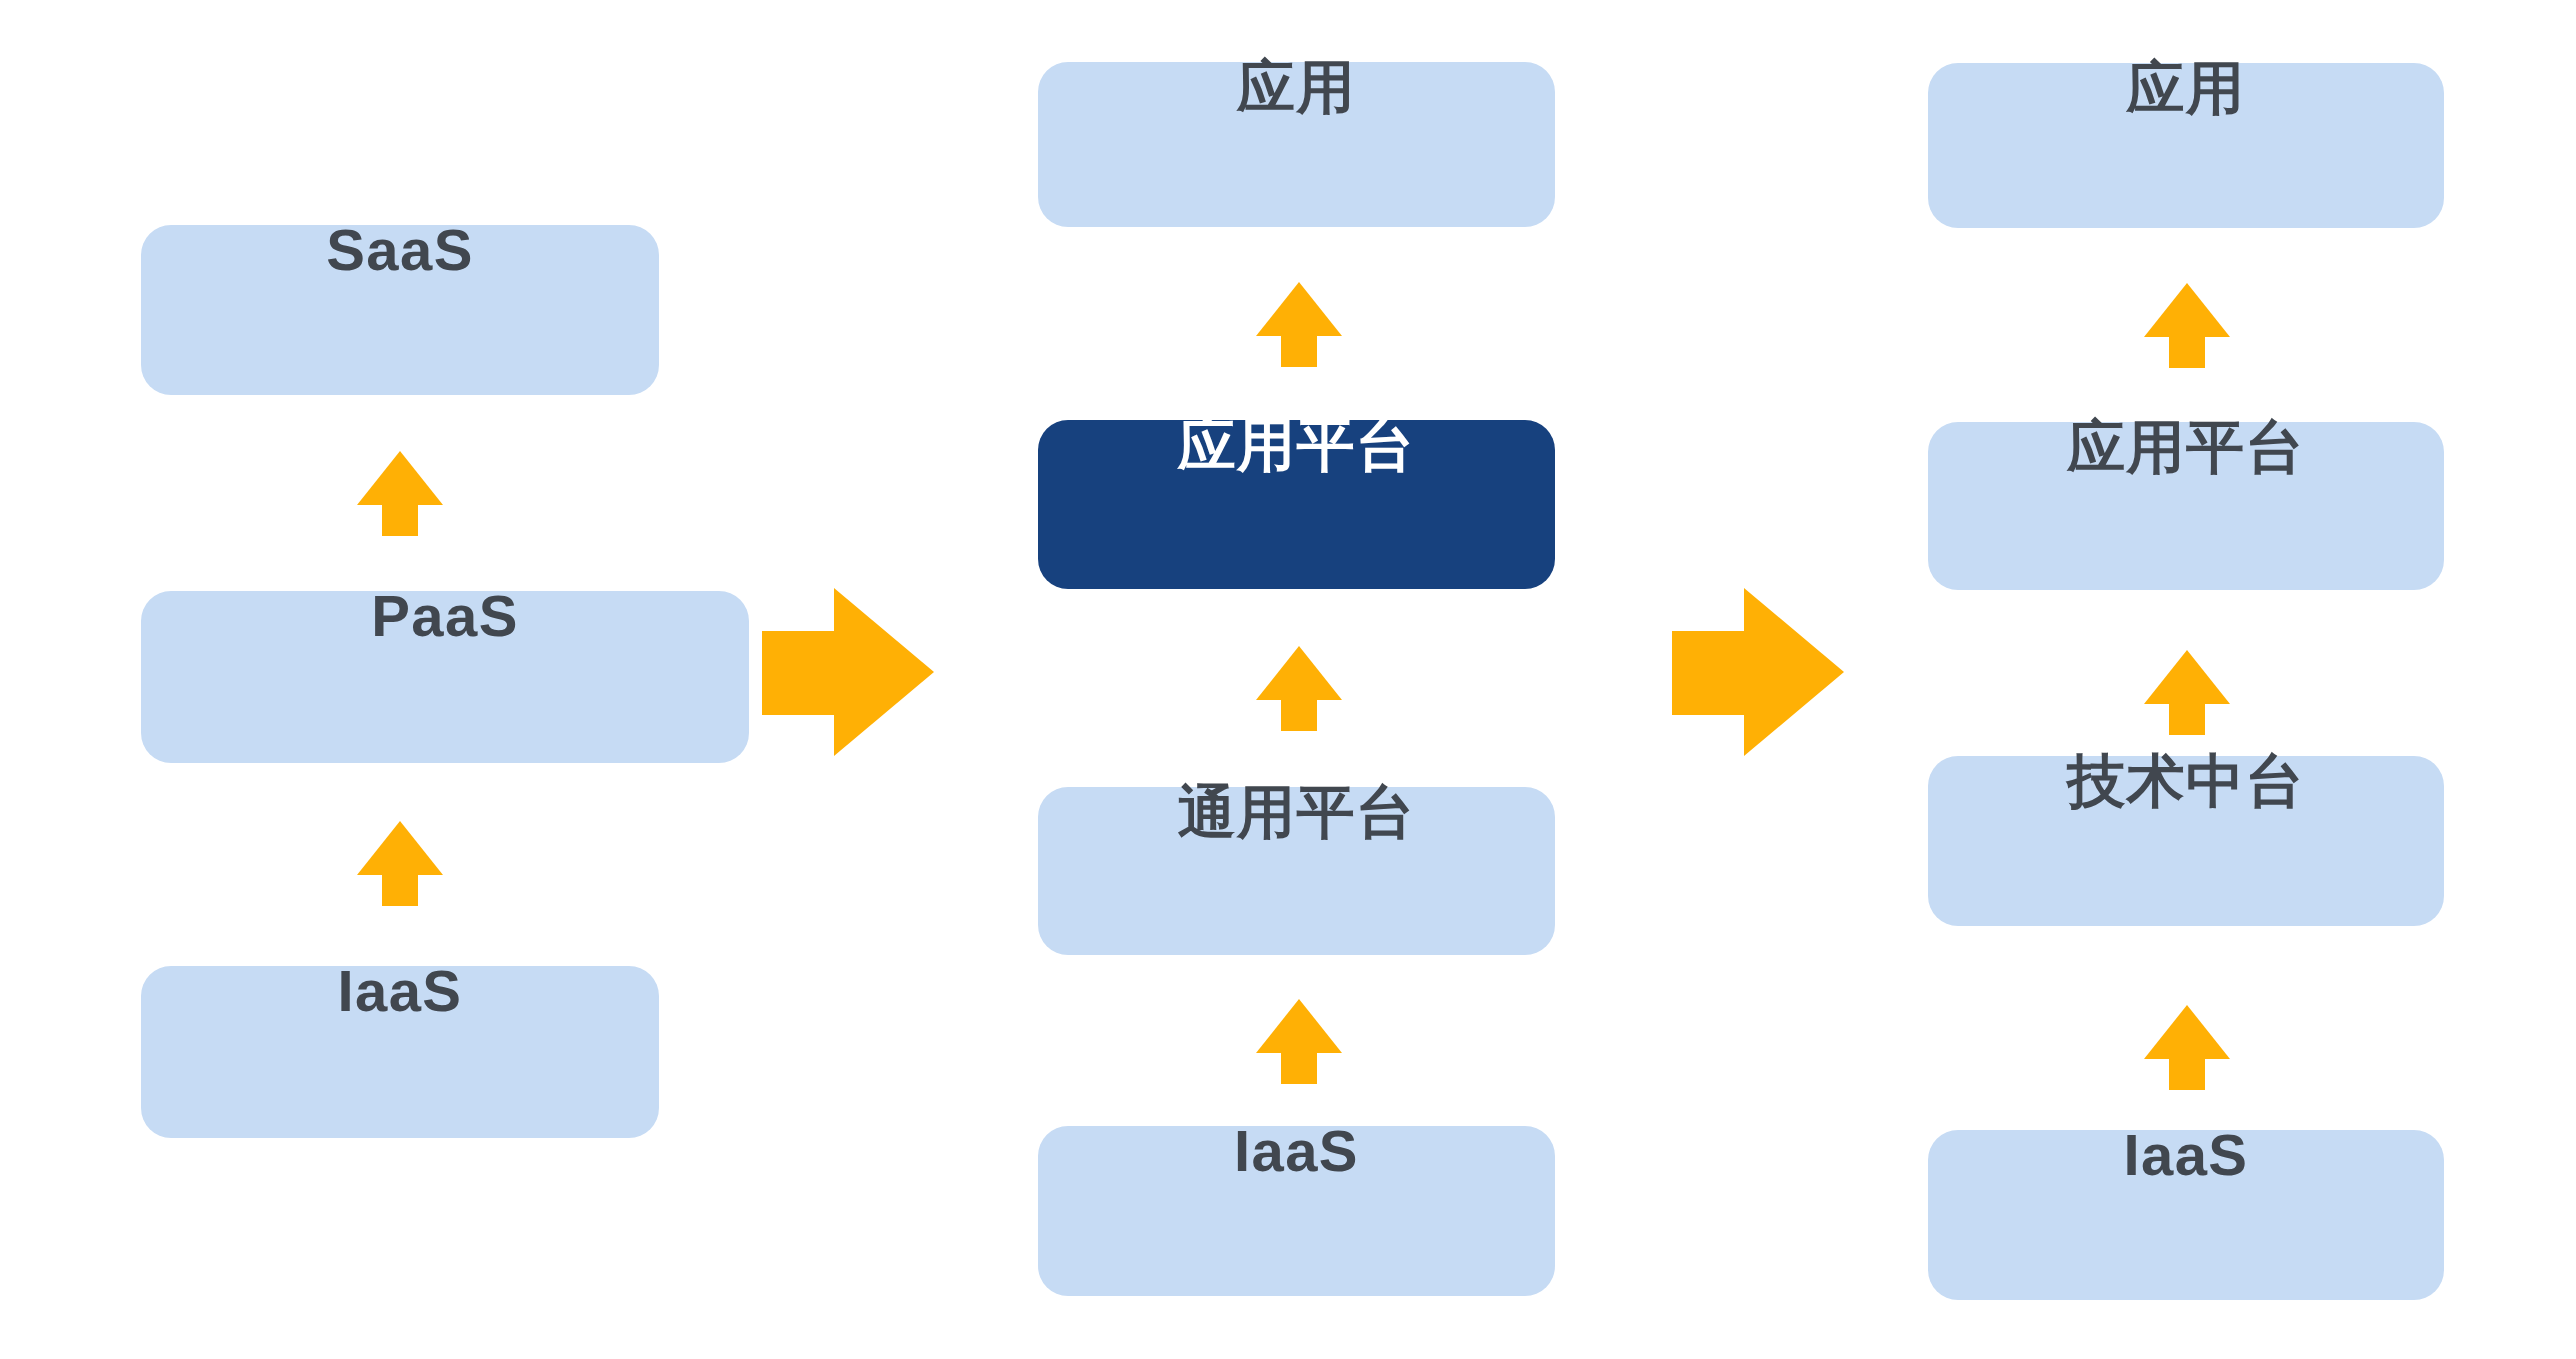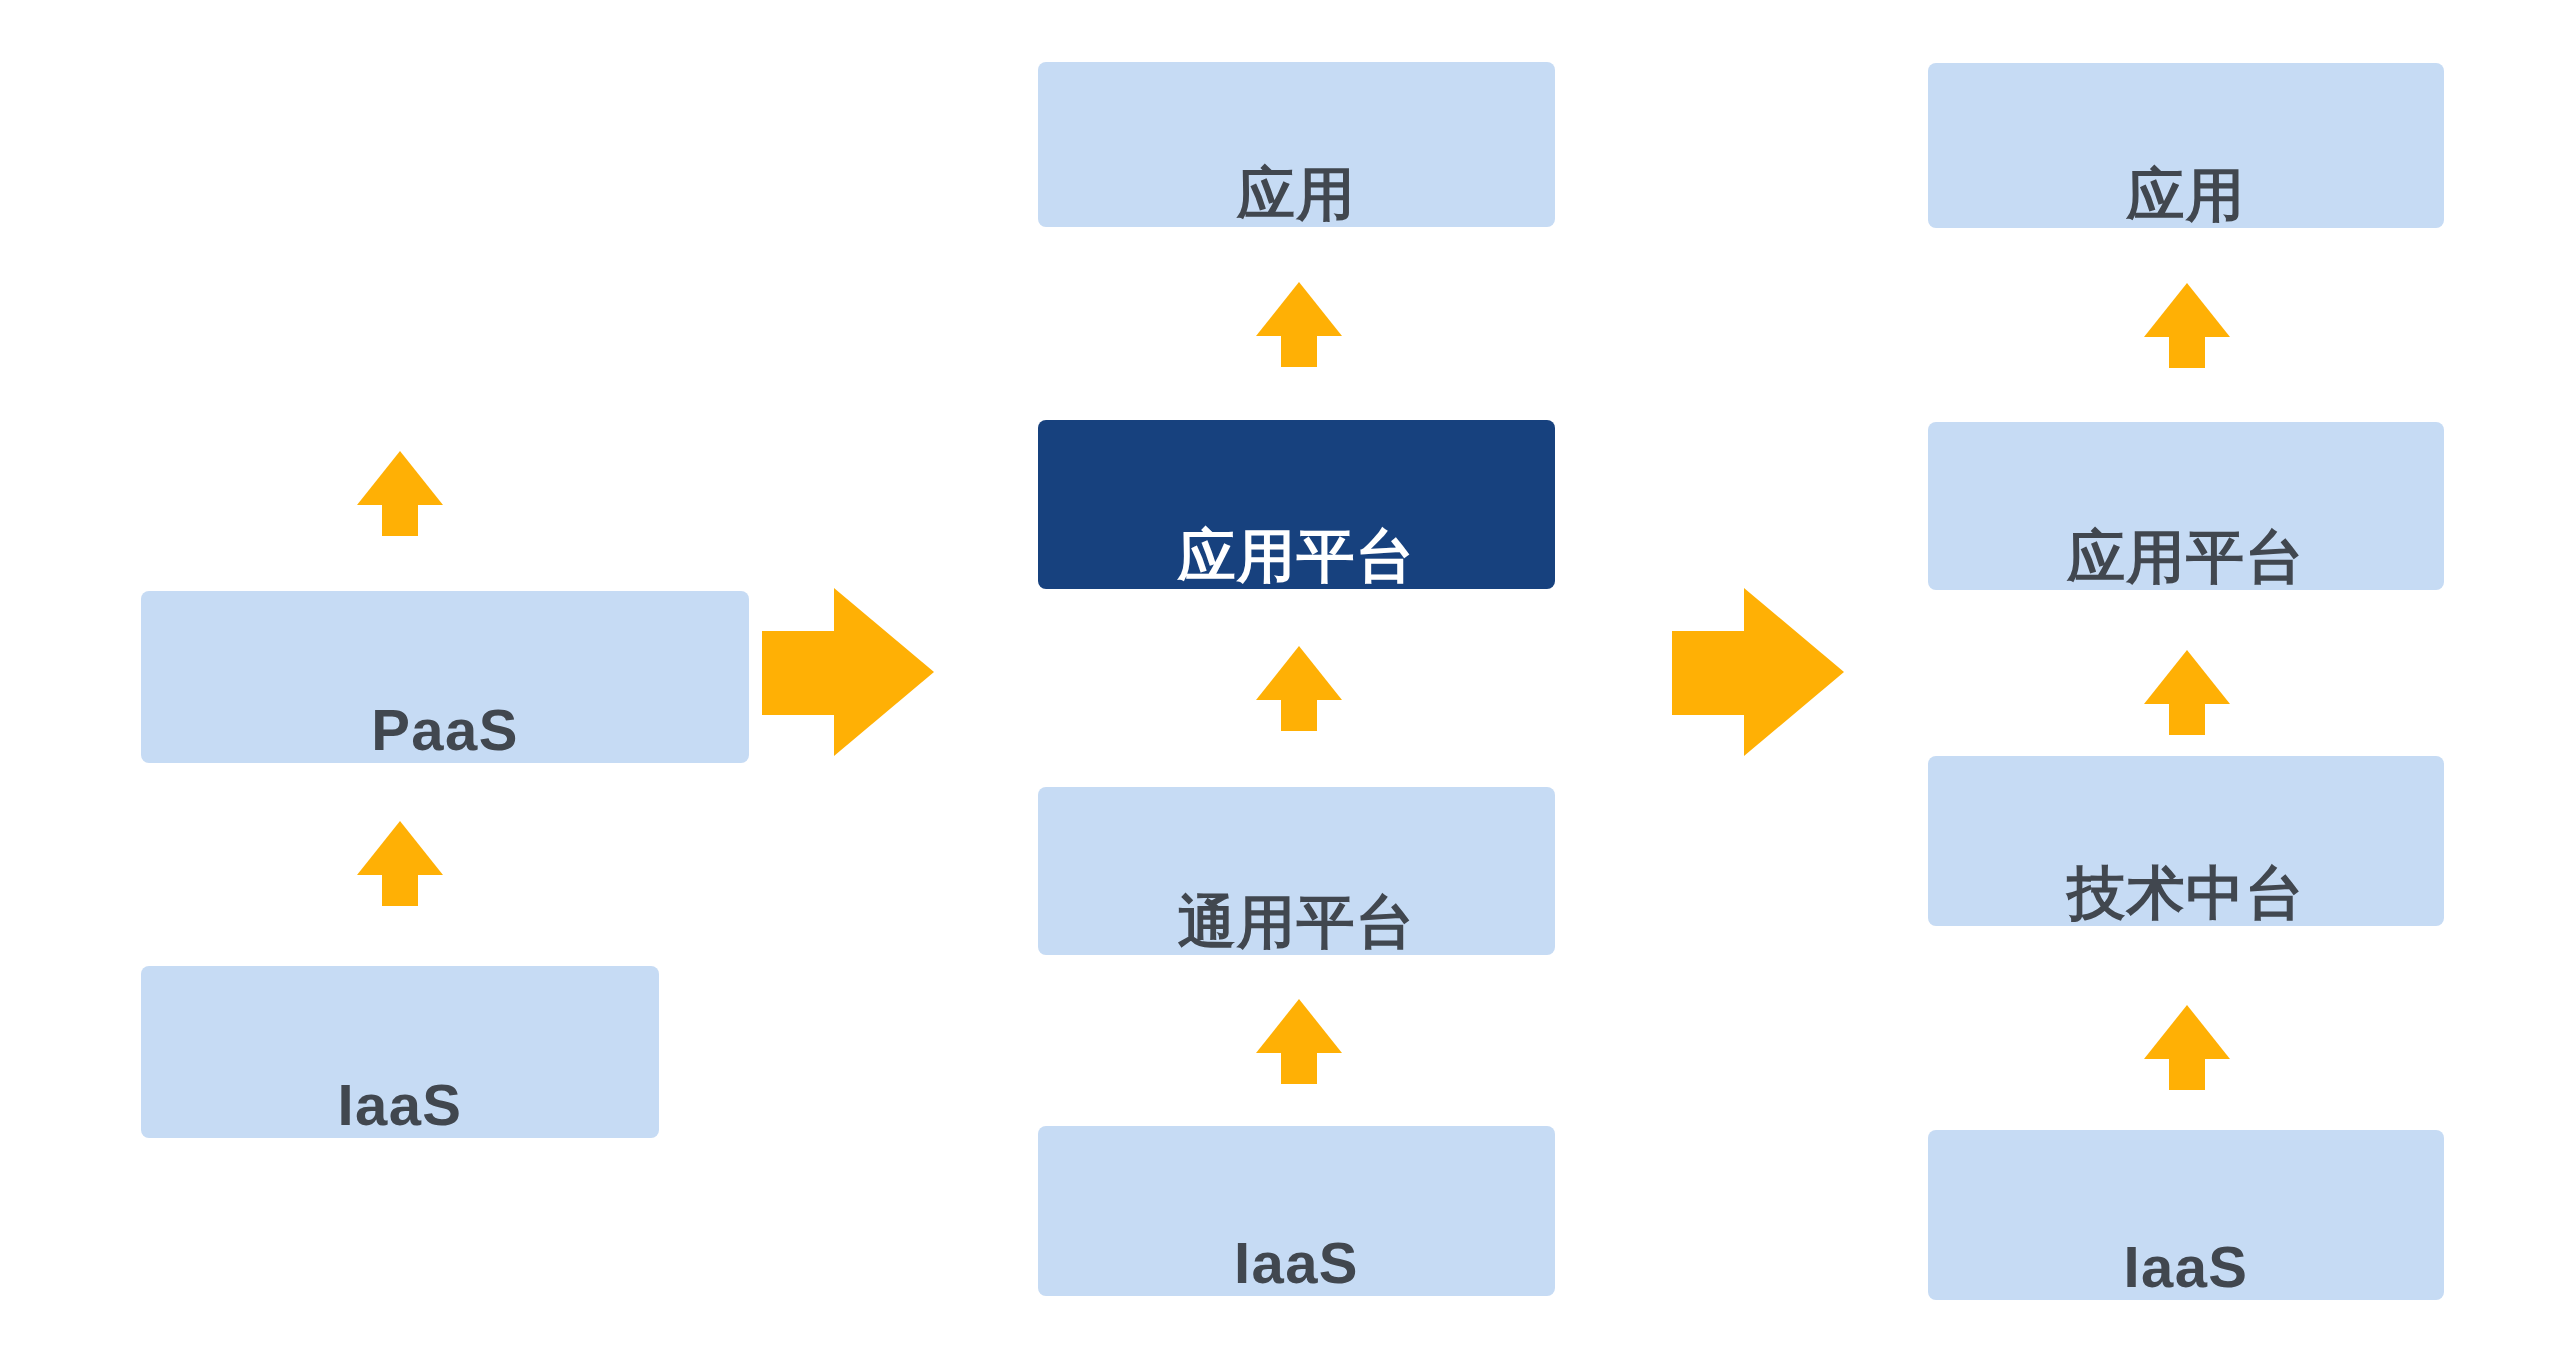--- a/index.html
+++ b/index.html
@@ -14,22 +14,22 @@
   html,body{background:var(--page-bg);}
   body{
     font-family:"Liberation Sans","DejaVu Sans",sans-serif;
     width:2576px;height:1360px;overflow:hidden;
   }
   .canvas{
     position:relative;width:2576px;height:1360px;background:var(--page-bg);
   }
   .box{
     position:absolute;
-    border-radius:8px;
-    display:flex;align-items:flex-end;justify-content:center;
+    border-radius:30px;
+    display:flex;align-items:flex-start;justify-content:center;
   }
   .box.light{background:var(--box-light);color:var(--text-dark);}
   .box.dark{background:var(--box-dark);color:var(--text-light);}
   .box-label{
     font-size:58px;font-weight:600;letter-spacing:1.4px;line-height:1;
     transform:translateY(-4.1px);
   }
   
   .up-arrow{position:absolute;width:87px;height:84px;}
   .up-arrow .head{
@@ -51,20 +51,23 @@
     border-top:84px solid transparent;
     border-bottom:84px solid transparent;
     border-left:100px solid var(--arrow);
   }
 </style>
 </head>
 <body>
 
 <div class="canvas">
 
+  <div class="box light" style="left:141px;top:225px;width:518px;height:170px">
+    <span class="box-label">SaaS</span>
+  </div>
 
   <div class="up-arrow" style="left:356px;top:451px">
     <div class="head"></div>
     <div class="stem"></div>
   </div>
 
   <div class="box light" style="left:141px;top:591px;width:608px;height:172px">
     <span class="box-label">PaaS</span>
   </div>
 

